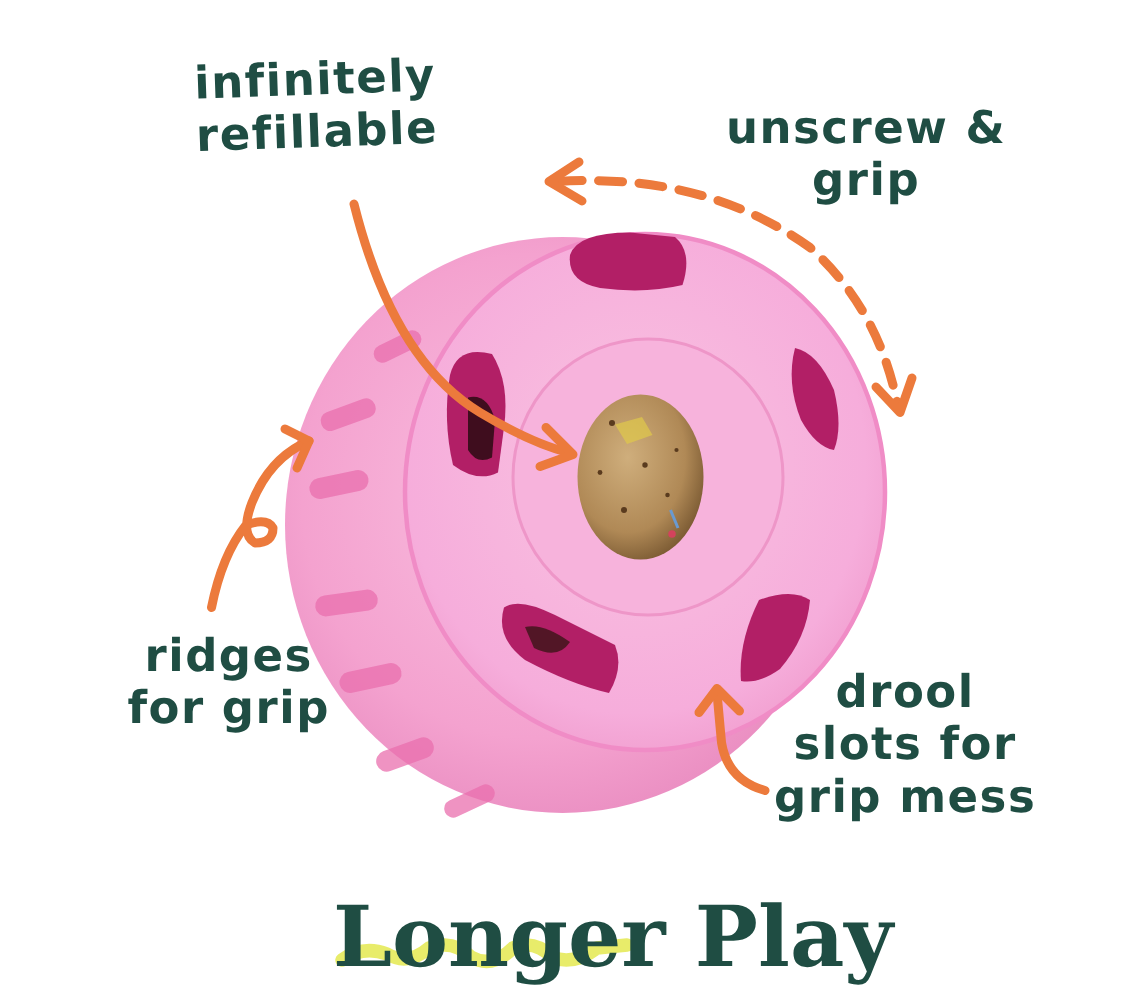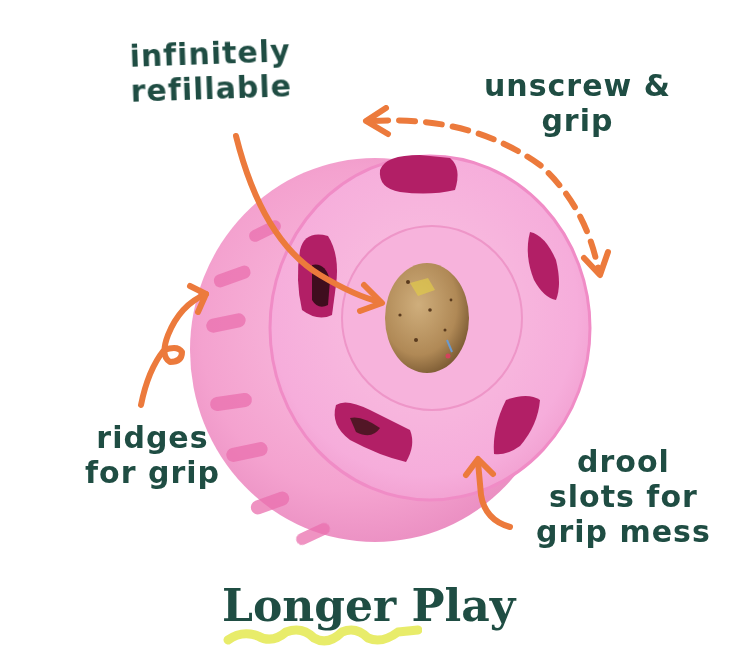--- a/index.html
+++ b/index.html
@@ -32,28 +32,28 @@
       font-size: 30px;
       line-height: 35px;
       letter-spacing: 1px;
       text-align: center;
       white-space: nowrap;
     }
     .callout .line { display: block; }
     .callout-refill { left: 130px; top: 36px; transform: rotate(-2deg); }
     .callout-unscrew { left: 484px; top: 68px; }
     .callout-ridges { left: 64px; top: 420px; margin-left: 21px; }
-    .callout-drool { left: 536px; top: 444px; }
+    .callout-drool { left: 516px; top: 444px; }
     .headline {
       position: absolute;
       left: 222px;
-      top: 580px;
+      top: 592px;
       font-family: "DejaVu Serif", serif;
       font-weight: bold;
-      font-size: 44px;
+      font-size: 56px;
       color: #1f4d43;
       letter-spacing: 0px;
       white-space: nowrap;
       z-index: 2;
     }
     .squiggle {
       position: absolute;
       left: 222px;
       top: 618px;
       width: 200px;

